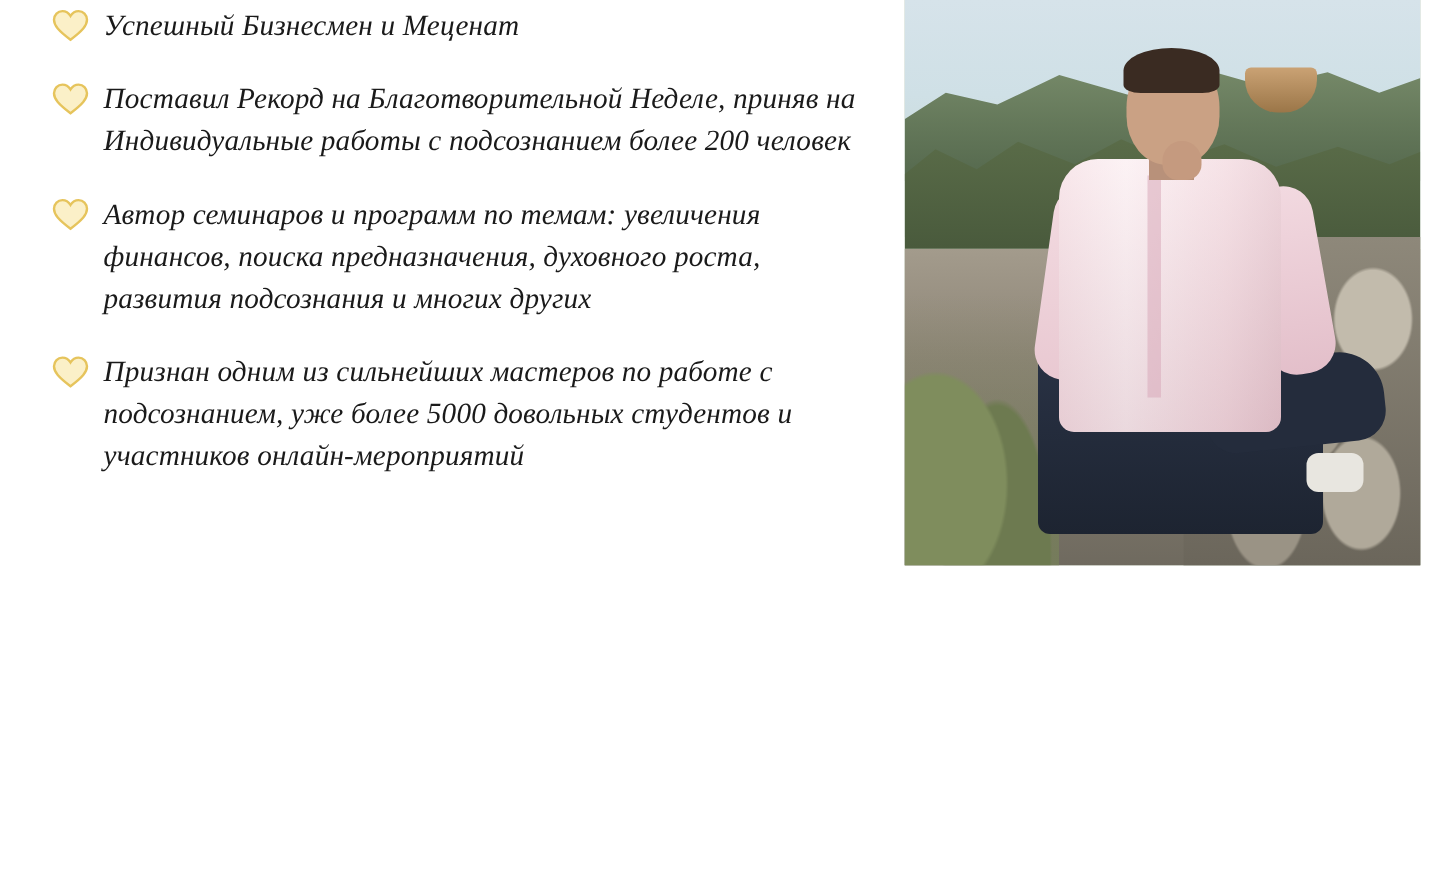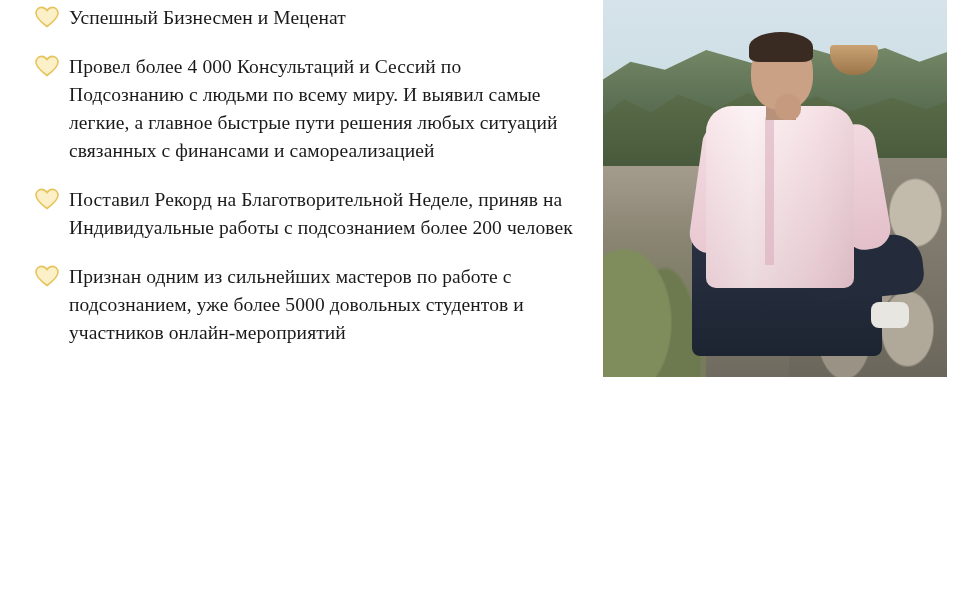--- a/index.html
+++ b/index.html
@@ -12,20 +12,21 @@
     height: 592px;
     overflow: hidden;
     font-family: "Liberation Serif", serif;
     color: #1c1c1c;
   }
   .page {
     position: relative;
     width: 966px;
     height: 592px;
     background: #ffffff;
+    font-style: italic;
   }
   .bullet-list {
     position: absolute;
     left: 34px;
     top: 4px;
     width: 540px;
     margin: 0;
     padding: 0;
     list-style: none;
   }
@@ -201,38 +202,38 @@
     <li class="bullet-item">
       <span class="heart-icon">
         <svg width="26" height="24" viewBox="0 0 26 24" xmlns="http://www.w3.org/2000/svg">
           <path d="M13 21.5 C5 15.5 2 12 2 8.2 C2 4.8 4.6 2.4 7.6 2.4 C9.8 2.4 11.8 3.7 13 5.6 C14.2 3.7 16.2 2.4 18.4 2.4 C21.4 2.4 24 4.8 24 8.2 C24 12 21 15.5 13 21.5 Z" fill="#fbf0c8" stroke="#e6c45c" stroke-width="1.6"></path>
         </svg>
       </span>
       <span class="bullet-text">Успешный Бизнесмен и Меценат</span>
     </li>
 
 
-    <li class="bullet-item">
-      <span class="heart-icon">
-        <svg width="26" height="24" viewBox="0 0 26 24" xmlns="http://www.w3.org/2000/svg">
-          <path d="M13 21.5 C5 15.5 2 12 2 8.2 C2 4.8 4.6 2.4 7.6 2.4 C9.8 2.4 11.8 3.7 13 5.6 C14.2 3.7 16.2 2.4 18.4 2.4 C21.4 2.4 24 4.8 24 8.2 C24 12 21 15.5 13 21.5 Z" fill="#fbf0c8" stroke="#e6c45c" stroke-width="1.6"></path>
-        </svg>
-      </span>
-      <span class="bullet-text">Провел более 4 000 Консультаций и Сессий по Подсознанию с людьми по всему миру. И выявил самые легкие, а главное быстрые пути решения любых ситуаций связанных с финансами и самореализацией</span>
-    </li>
 
     <li class="bullet-item">
       <span class="heart-icon">
         <svg width="26" height="24" viewBox="0 0 26 24" xmlns="http://www.w3.org/2000/svg">
           <path d="M13 21.5 C5 15.5 2 12 2 8.2 C2 4.8 4.6 2.4 7.6 2.4 C9.8 2.4 11.8 3.7 13 5.6 C14.2 3.7 16.2 2.4 18.4 2.4 C21.4 2.4 24 4.8 24 8.2 C24 12 21 15.5 13 21.5 Z" fill="#fbf0c8" stroke="#e6c45c" stroke-width="1.6"></path>
         </svg>
       </span>
       <span class="bullet-text">Поставил Рекорд на Благотворительной Неделе, приняв на Индивидуальные работы с подсознанием более 200 человек</span>
     </li>
 
+    <li class="bullet-item">
+      <span class="heart-icon">
+        <svg width="26" height="24" viewBox="0 0 26 24" xmlns="http://www.w3.org/2000/svg">
+          <path d="M13 21.5 C5 15.5 2 12 2 8.2 C2 4.8 4.6 2.4 7.6 2.4 C9.8 2.4 11.8 3.7 13 5.6 C14.2 3.7 16.2 2.4 18.4 2.4 C21.4 2.4 24 4.8 24 8.2 C24 12 21 15.5 13 21.5 Z" fill="#fbf0c8" stroke="#e6c45c" stroke-width="1.6"></path>
+        </svg>
+      </span>
+      <span class="bullet-text">Автор семинаров и программ по темам: увеличения финансов, поиска предназначения, духовного роста, развития подсознания и многих других</span>
+    </li>
 
     <li class="bullet-item">
       <span class="heart-icon">
         <svg width="26" height="24" viewBox="0 0 26 24" xmlns="http://www.w3.org/2000/svg">
           <path d="M13 21.5 C5 15.5 2 12 2 8.2 C2 4.8 4.6 2.4 7.6 2.4 C9.8 2.4 11.8 3.7 13 5.6 C14.2 3.7 16.2 2.4 18.4 2.4 C21.4 2.4 24 4.8 24 8.2 C24 12 21 15.5 13 21.5 Z" fill="#fbf0c8" stroke="#e6c45c" stroke-width="1.6"></path>
         </svg>
       </span>
       <span class="bullet-text">Признан одним из сильнейших мастеров по работе с подсознанием, уже более 5000 довольных студентов и участников онлайн-мероприятий</span>
     </li>
 

